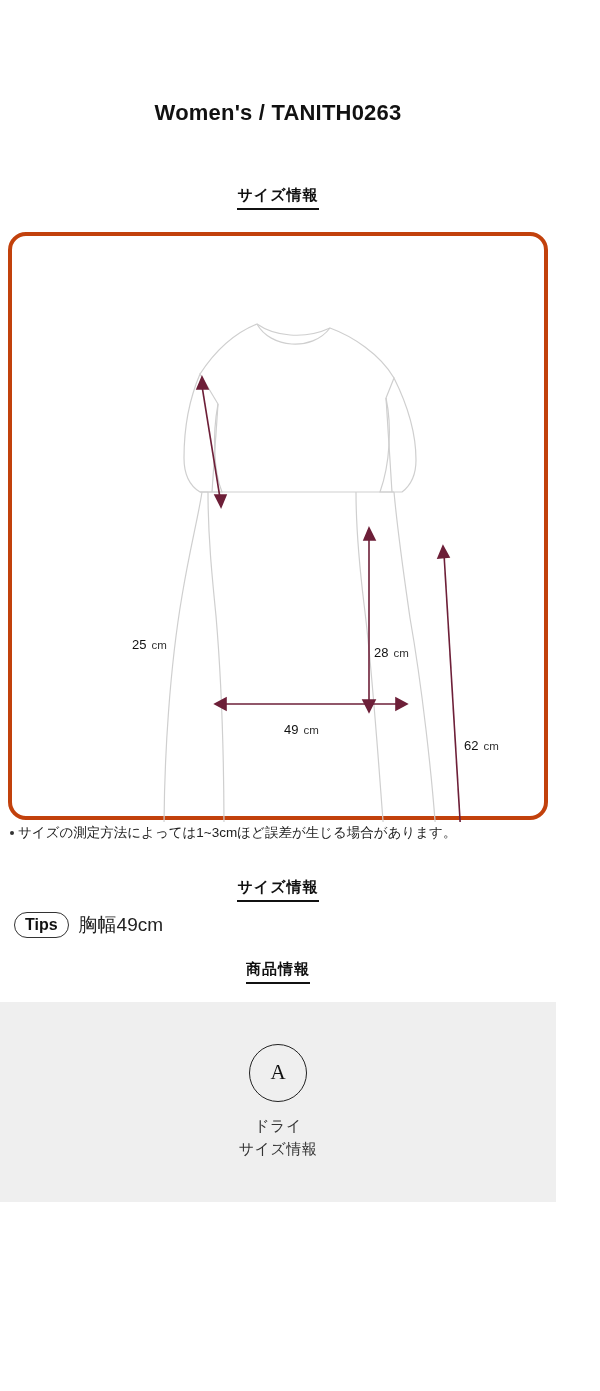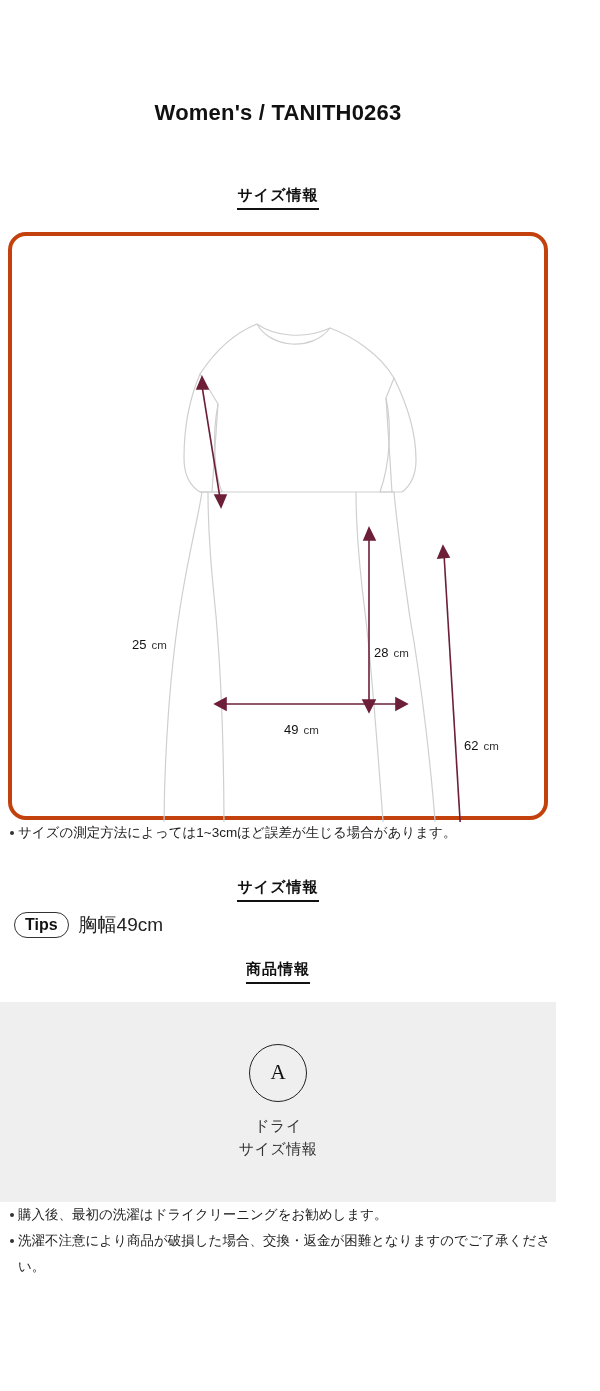--- a/index.html
+++ b/index.html
@@ -215,18 +215,14 @@
   <div class="care-panel">
     <div class="care-circle">
       <span>A</span>
     </div>
     <div class="care-label">
       <div>ドライ</div>
       <div>サイズ情報</div>
     </div>
   </div>
 
-  <ul class="bullets notes-block-2">
-    <li>購入後、最初の洗濯はドライクリーニングをお勧めします。</li>
-    <li>洗濯不注意により商品が破損した場合、交換・返金が困難となりますのでご了承ください。</li>
-  </ul>
 
 </div>
 
 </body></html>

